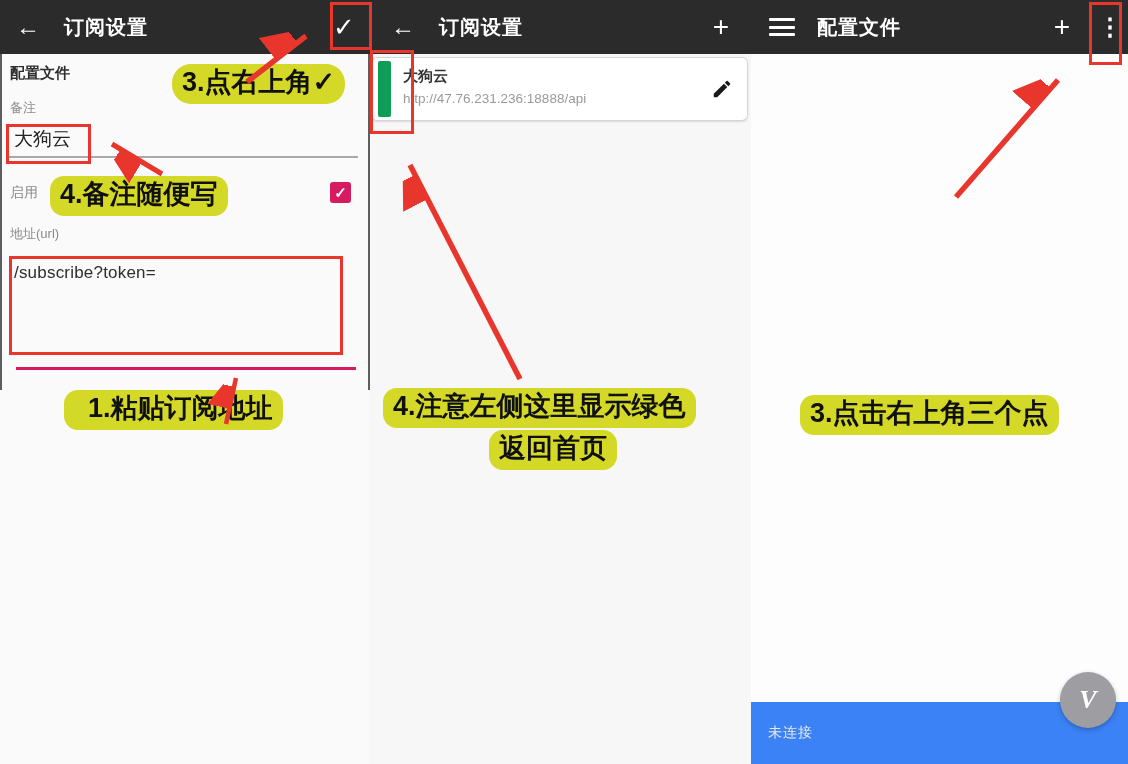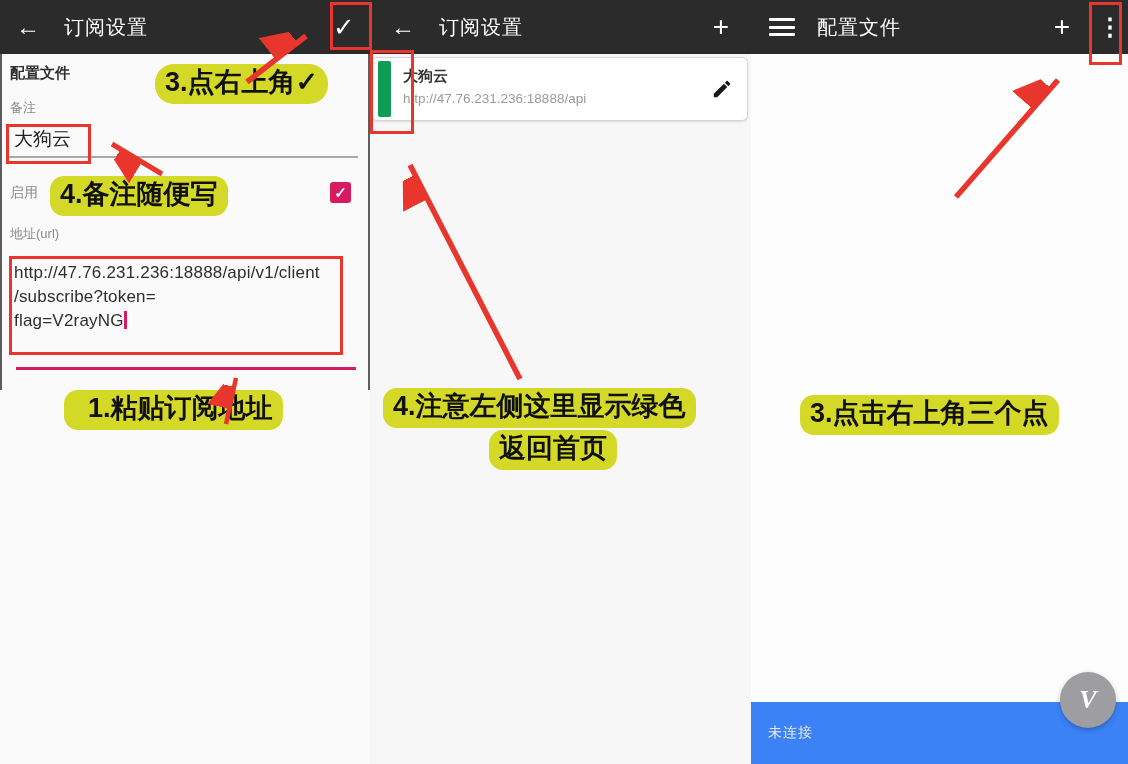--- a/index.html
+++ b/index.html
@@ -7,21 +7,21 @@
   .stage { position:relative; width:1128px; height:764px; background:#fbfbfb; overflow:hidden; }
 
   
   .panel { position:absolute; top:0; height:764px; background:#fafafa; }
   #panel-left   { left:0;   width:369px; }
   #panel-middle { left:369px; width:382px; background:#f7f7f7; }
   #panel-right  { left:751px; width:377px; background:#fdfdfd; }
 
   .appbar { position:absolute; top:0; left:0; right:0; height:54px; background:#2b2b2b;
             color:#fff; display:flex; align-items:center; }
-  .appbar .title { font-size:20px; font-weight:400; letter-spacing:1px; }
+  .appbar .title { font-size:20px; font-weight:700; letter-spacing:1px; }
   .icon-btn { color:#fff; text-align:center; }
 
   .seam { position:absolute; width:2px; background:#5d5d5d; top:54px; height:336px; }
 
   
   .sec-title { position:absolute; left:10px; top:64px; font-size:15px; color:#2f2f2f; font-weight:700; }
   .fld-label { position:absolute; left:10px; font-size:13px; color:#8a8a8a; }
   .remark-value { position:absolute; left:14px; top:126px; font-size:19px; color:#222; }
   .underline-gray { position:absolute; left:8px; top:156px; width:350px; height:2px; background:#a9a9a9; }
   .enable-label { position:absolute; left:10px; top:184px; font-size:14px; color:#8a8a8a; }
@@ -76,23 +76,21 @@
     <div class="remark-value">大狗云</div>
     <div class="underline-gray"></div>
 
     <div class="enable-label">启用</div>
     <div class="checkbox">
       <span>✓</span>
     </div>
 
     <div class="fld-label" style="top:225px;">地址(url)</div>
     <div class="url-block">
-      <div>http://47.76.231.236:18888/api/v1/client</div>
       <div>/subscribe?token=</div>
-      <div><span>flag=V2rayNG</span><span class="cursor"></span></div>
     </div>
     <div class="underline-pink"></div>
   </div>
 
   <div class="panel" id="panel-middle">
     <div class="appbar">
       <div class="icon-btn" style="width:24px;margin-left:22px;font-size:24px;">←</div>
       <div class="title" style="margin-left:24px;">订阅设置</div>
       <div class="icon-btn" style="margin-left:auto;margin-right:16px;font-size:28px;font-weight:400;width:28px;">+</div>
     </div>
@@ -130,21 +128,21 @@
 
   <div class="seam" style="left:0;"></div>
   <div class="seam" style="left:368px;"></div>
 
   <div class="redbox" style="left:330px; top:2px;  width:42px;  height:48px;"></div>
   <div class="redbox" style="left:6px;   top:124px;width:85px;  height:40px;"></div>
   <div class="redbox" style="left:9px;   top:256px;width:334px; height:99px;"></div>
   <div class="redbox" style="left:370px; top:50px; width:44px;  height:84px;"></div>
   <div class="redbox" style="left:1089px;top:2px;  width:33px;  height:63px;"></div>
 
-  <div class="note" style="left:155px; top:64px;border-radius:19px;">3.点右上角✓</div>
+  <div class="note" style="left:172px; top:64px;border-radius:19px;">3.点右上角✓</div>
   <div class="note" style="left:50px;  top:176px;">4.备注随便写</div>
   <div class="note" style="left:64px;  top:390px;padding-left:24px;">1.粘贴订阅地址</div>
   <div class="note" style="left:383px; top:388px;">4.注意左侧这里显示绿色</div>
   <div class="note" style="left:489px; top:430px;">返回首页</div>
   <div class="note" style="left:800px; top:395px;">3.点击右上角三个点</div>
 
   <svg id="arrow-layer">
     <defs>
       <marker id="ah" markerWidth="5" markerHeight="5" refX="7" refY="5" orient="auto">
         <path d="M0,0 L10,5 L0,10 z" fill="#e8362d"></path>

